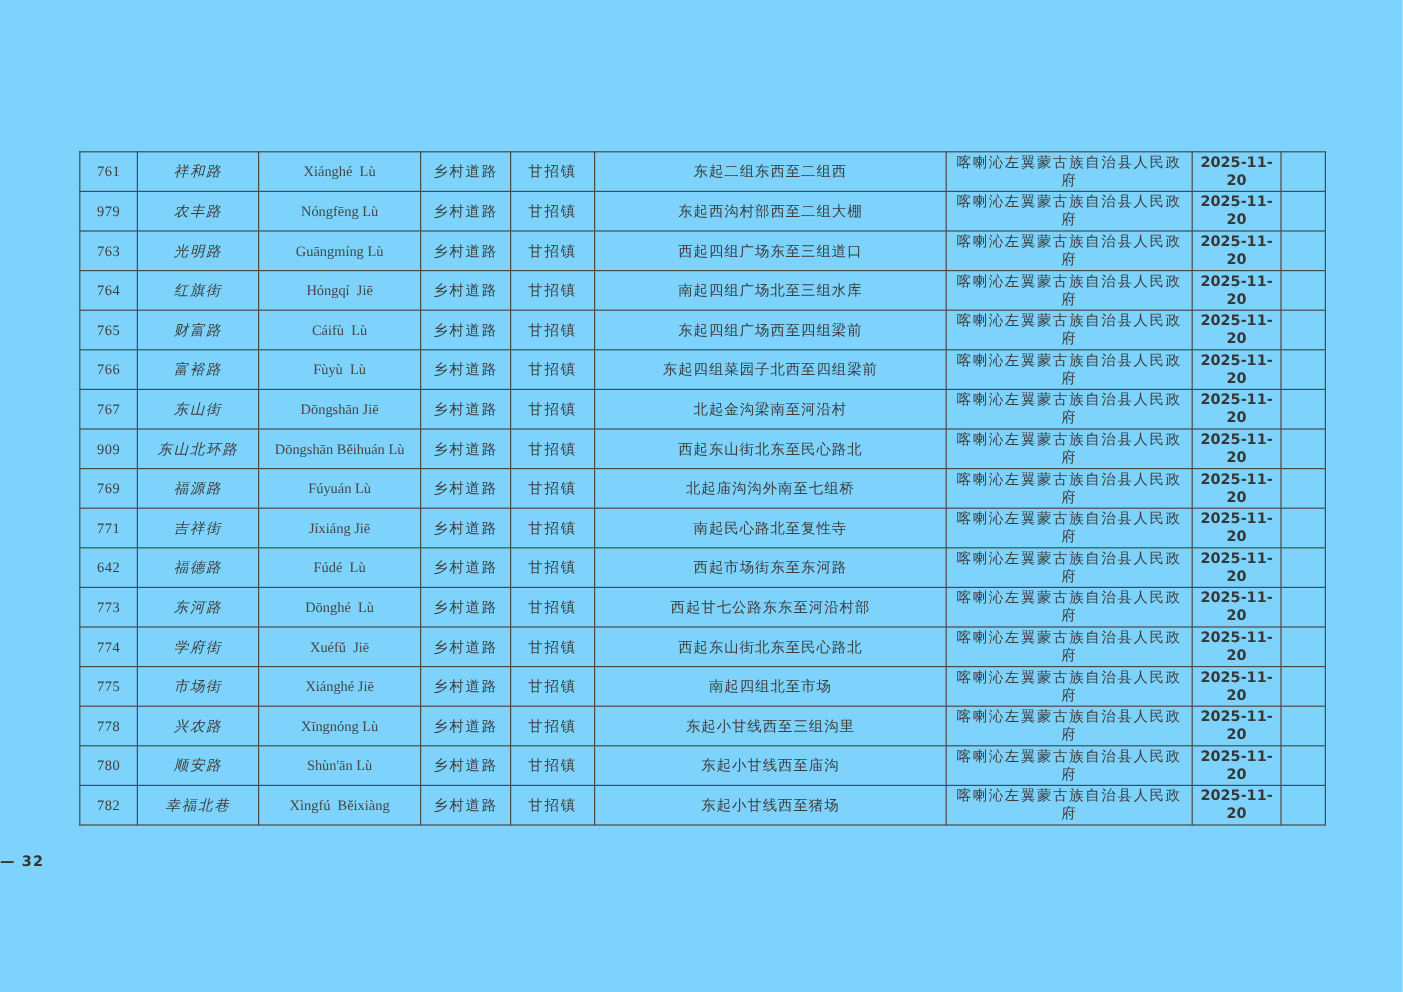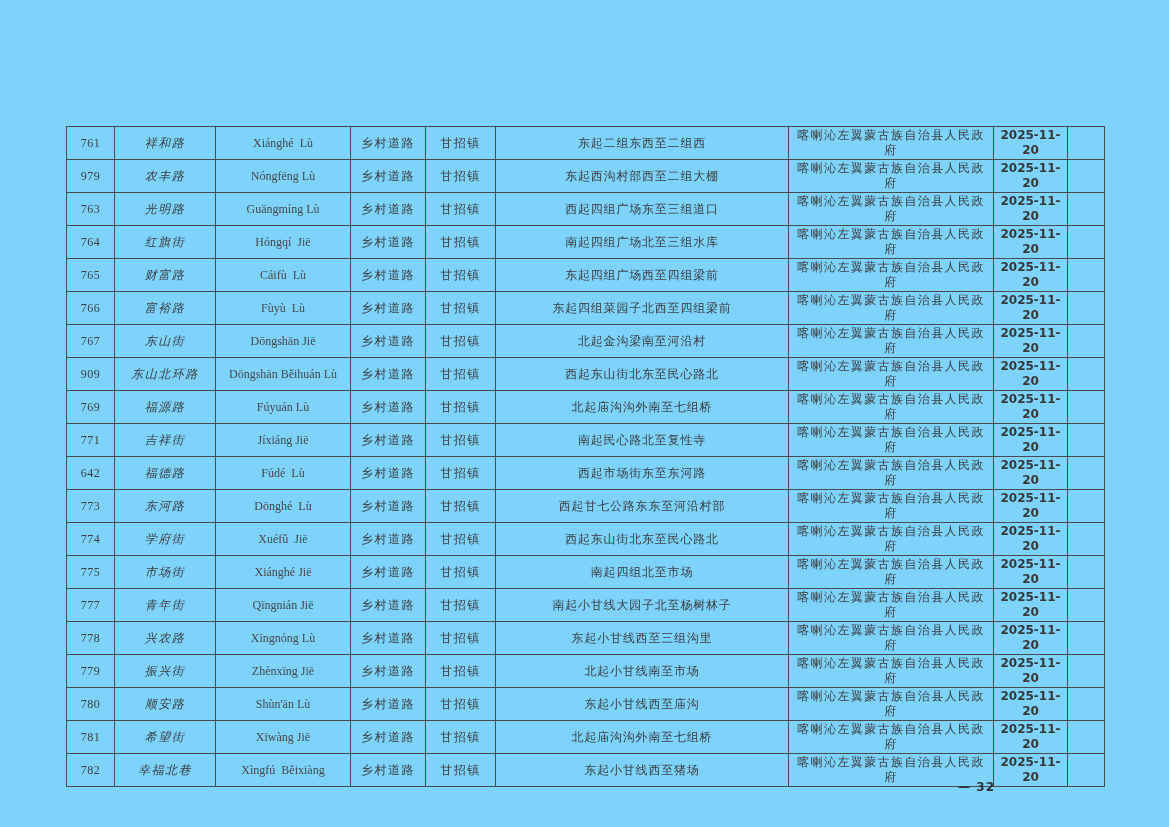--- a/index.html
+++ b/index.html
@@ -64,23 +64,23 @@
   td.col-date {
     font-family: "DejaVu Sans", "Liberation Sans", sans-serif;
     font-weight: bold;
     font-size: 10.5px;
     color: #383838;
     letter-spacing: 0px;
   }
   .footer {
     position: absolute;
     left: 0;
-    top: 780px;
+    top: 711px;
     width: 995px;
-    text-align: right;
+    text-align: left;
     font-family: "DejaVu Sans", "Liberation Sans", sans-serif;
     font-weight: 600;
     font-size: 12px;
     color: #333333;
     letter-spacing: 1px;
   }
 </style>
 </head>
 <body>
 
@@ -247,75 +247,42 @@
           <td class="col-name">市场街</td>
           <td class="col-pinyin">Xiánghé Jiē</td>
           <td class="col-type">乡村道路</td>
           <td class="col-town">甘招镇</td>
           <td class="col-extent">南起四组北至市场</td>
           <td class="col-authority">喀喇沁左翼蒙古族自治县人民政府</td>
           <td class="col-date">2025-11-20</td>
           <td class="col-note"></td>
         </tr>
         <tr>
-          <td class="col-no">777</td>
-          <td class="col-name">青年街</td>
-          <td class="col-pinyin">Qīngnián Jiē</td>
-          <td class="col-type">乡村道路</td>
-          <td class="col-town">甘招镇</td>
-          <td class="col-extent">南起小甘线大园子北至杨树林子</td>
-          <td class="col-authority">喀喇沁左翼蒙古族自治县人民政府</td>
-          <td class="col-date">2025-11-20</td>
-          <td class="col-note"></td>
-        </tr>
-        <tr>
           <td class="col-no">778</td>
           <td class="col-name">兴农路</td>
           <td class="col-pinyin">Xīngnóng Lù</td>
           <td class="col-type">乡村道路</td>
           <td class="col-town">甘招镇</td>
           <td class="col-extent">东起小甘线西至三组沟里</td>
           <td class="col-authority">喀喇沁左翼蒙古族自治县人民政府</td>
           <td class="col-date">2025-11-20</td>
           <td class="col-note"></td>
         </tr>
         <tr>
-          <td class="col-no">779</td>
-          <td class="col-name">振兴街</td>
-          <td class="col-pinyin">Zhènxīng Jiē</td>
-          <td class="col-type">乡村道路</td>
-          <td class="col-town">甘招镇</td>
-          <td class="col-extent">北起小甘线南至市场</td>
-          <td class="col-authority">喀喇沁左翼蒙古族自治县人民政府</td>
-          <td class="col-date">2025-11-20</td>
-          <td class="col-note"></td>
-        </tr>
-        <tr>
           <td class="col-no">780</td>
           <td class="col-name">顺安路</td>
           <td class="col-pinyin">Shùn'ān Lù</td>
           <td class="col-type">乡村道路</td>
           <td class="col-town">甘招镇</td>
           <td class="col-extent">东起小甘线西至庙沟</td>
           <td class="col-authority">喀喇沁左翼蒙古族自治县人民政府</td>
           <td class="col-date">2025-11-20</td>
           <td class="col-note"></td>
         </tr>
         <tr>
-          <td class="col-no">781</td>
-          <td class="col-name">希望街</td>
-          <td class="col-pinyin">Xīwàng Jiē</td>
-          <td class="col-type">乡村道路</td>
-          <td class="col-town">甘招镇</td>
-          <td class="col-extent">北起庙沟沟外南至七组桥</td>
-          <td class="col-authority">喀喇沁左翼蒙古族自治县人民政府</td>
-          <td class="col-date">2025-11-20</td>
-          <td class="col-note"></td>
-        </tr>
-        <tr>
           <td class="col-no">782</td>
           <td class="col-name">幸福北巷</td>
           <td class="col-pinyin">Xìngfú  Běixiàng</td>
           <td class="col-type">乡村道路</td>
           <td class="col-town">甘招镇</td>
           <td class="col-extent">东起小甘线西至猪场</td>
           <td class="col-authority">喀喇沁左翼蒙古族自治县人民政府</td>
           <td class="col-date">2025-11-20</td>
           <td class="col-note"></td>
         </tr>

